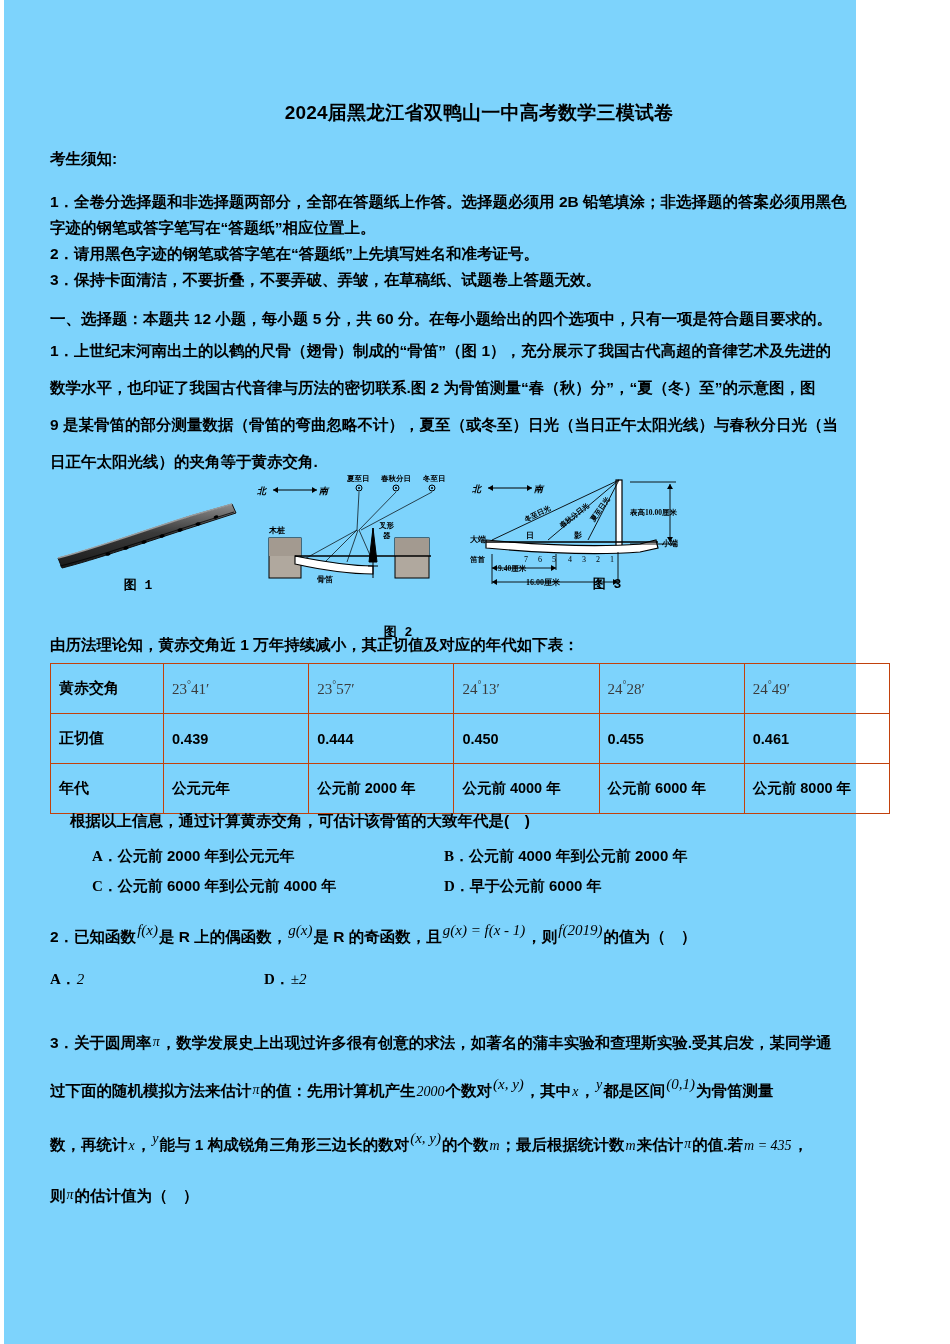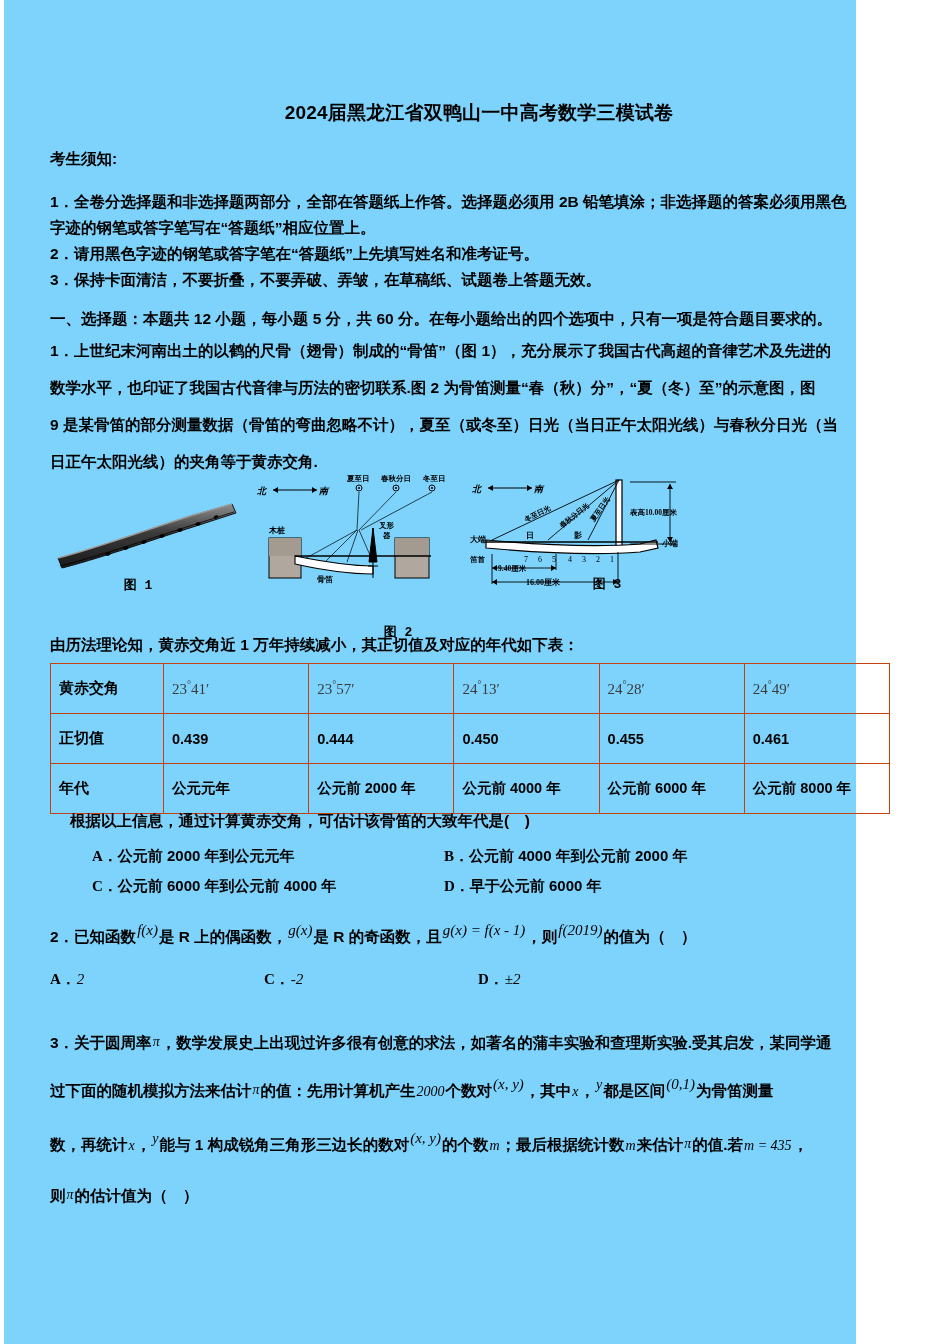--- a/index.html
+++ b/index.html
@@ -358,23 +358,20 @@
   </div>
 
   <div style="position:absolute; left:46px; top:924px; width:880px;">
     <div class="q-line tight"><span>2．已知函数</span><span class="mi">f(x)</span><span>是 R 上的偶函数，</span><span class="mi">g(x)</span><span>是 R 的奇函数，且</span><span class="mi">g(x) = f(x - 1)</span><span>，则</span><span class="mi">f(2019)</span><span>的值为（　）</span></div>
 
     <div class="opts" style="margin-top:14px;gap:24px;">
       <div class="opt w-quarter">
         <span class="lbl">A．</span><span class="mi flat">2</span>
       </div>
       <div class="opt w-quarter">
-        <span class="lbl">C．</span><span class="mi flat">-2</span>
-      </div>
-      <div class="opt w-quarter">
         <span class="lbl">D．</span><span class="mi flat">±2</span>
       </div>
     </div>
   </div>
 
   <div style="position:absolute; left:46px; top:1022px; width:890px;">
     <div class="q-line" style="line-height:42px;"><span>3．关于圆周率</span><span class="mi lead">π</span><span>，数学发展史上出现过许多很有创意的求法，如著名的蒲丰实验和查理斯实验.受其启发，某同学通</span></div>
 
     <div class="q-line" style="line-height:52px;"><span>过下面的随机模拟方法来估计</span><span class="mi lead">π</span><span>的值：先用计算机产生</span><span class="mi flat small">2000</span><span>个数对</span><span class="mi">(x, y)</span><span>，其中</span><span class="mi flat small">x</span><span>，</span><span class="mi small">y</span><span>都是区间</span><span class="mi">(0,1)</span><span>为骨笛测量</span></div>
 

